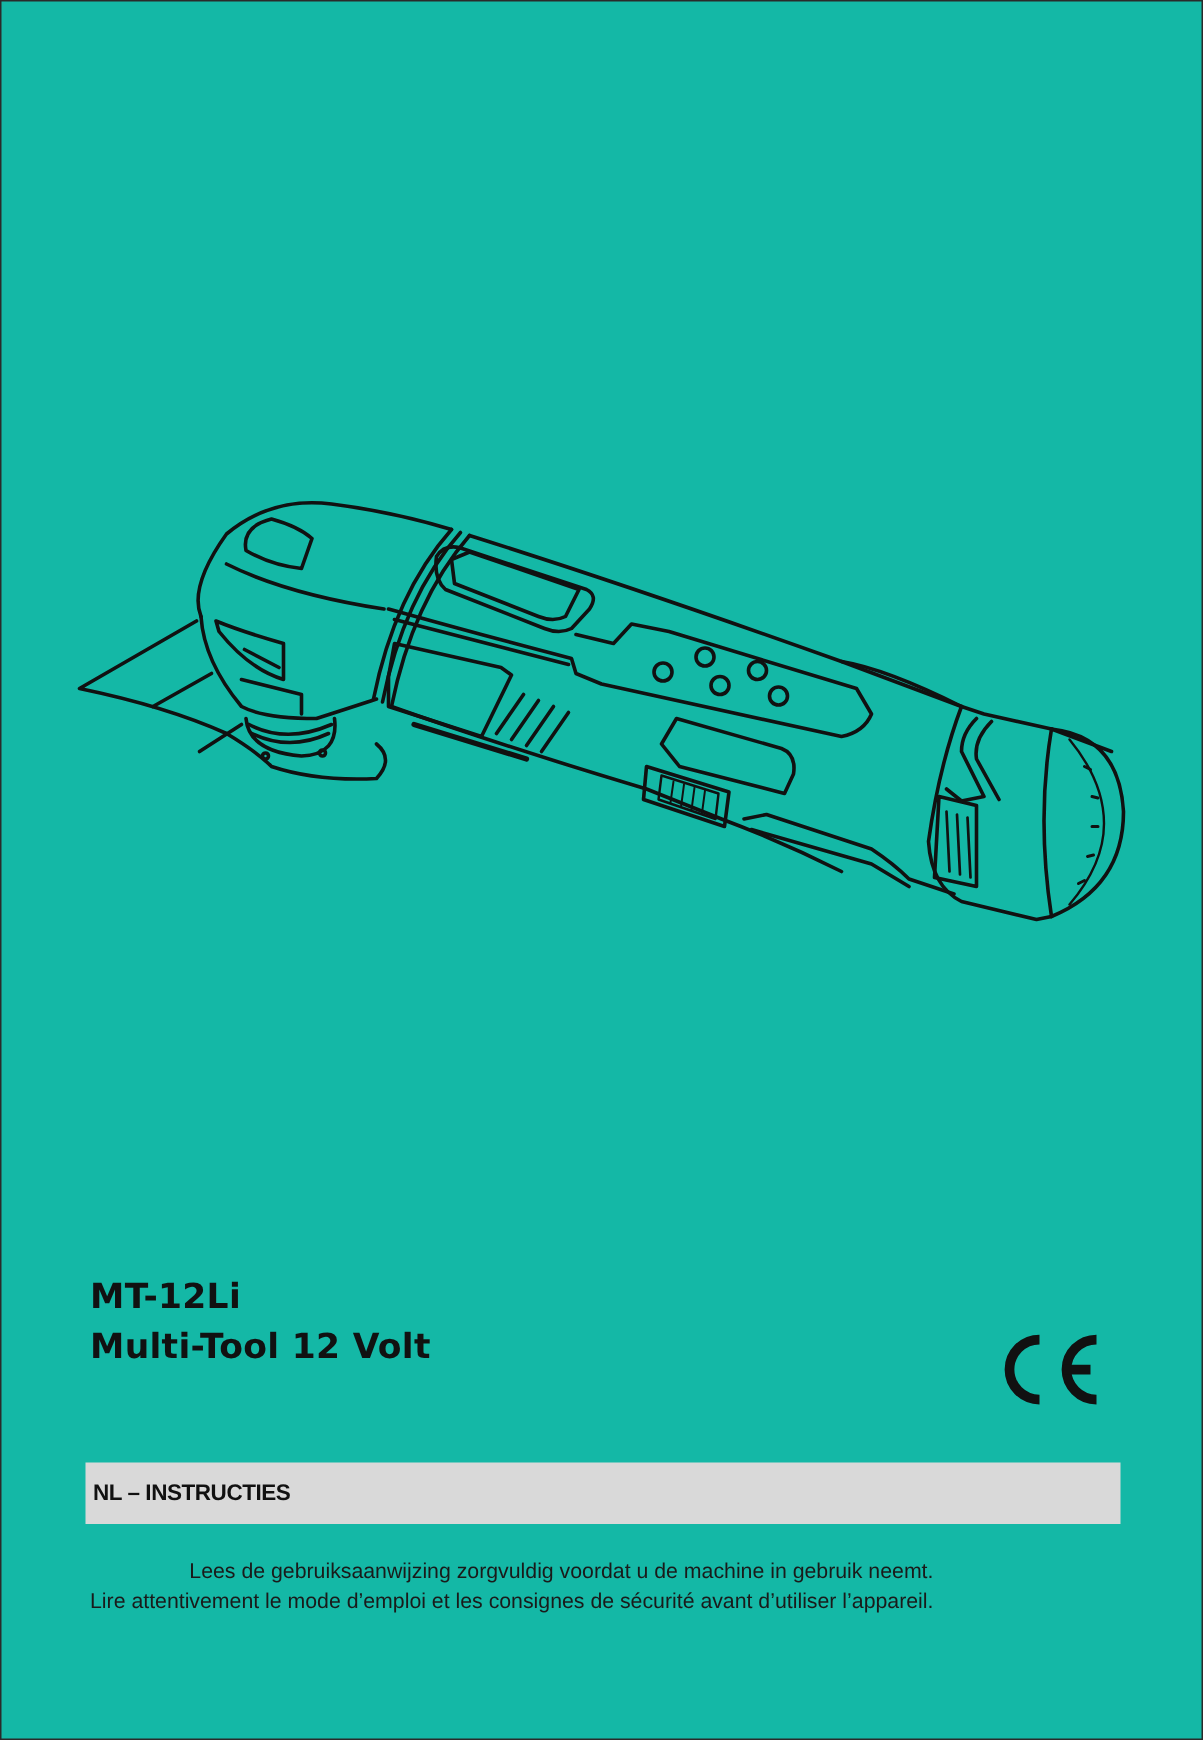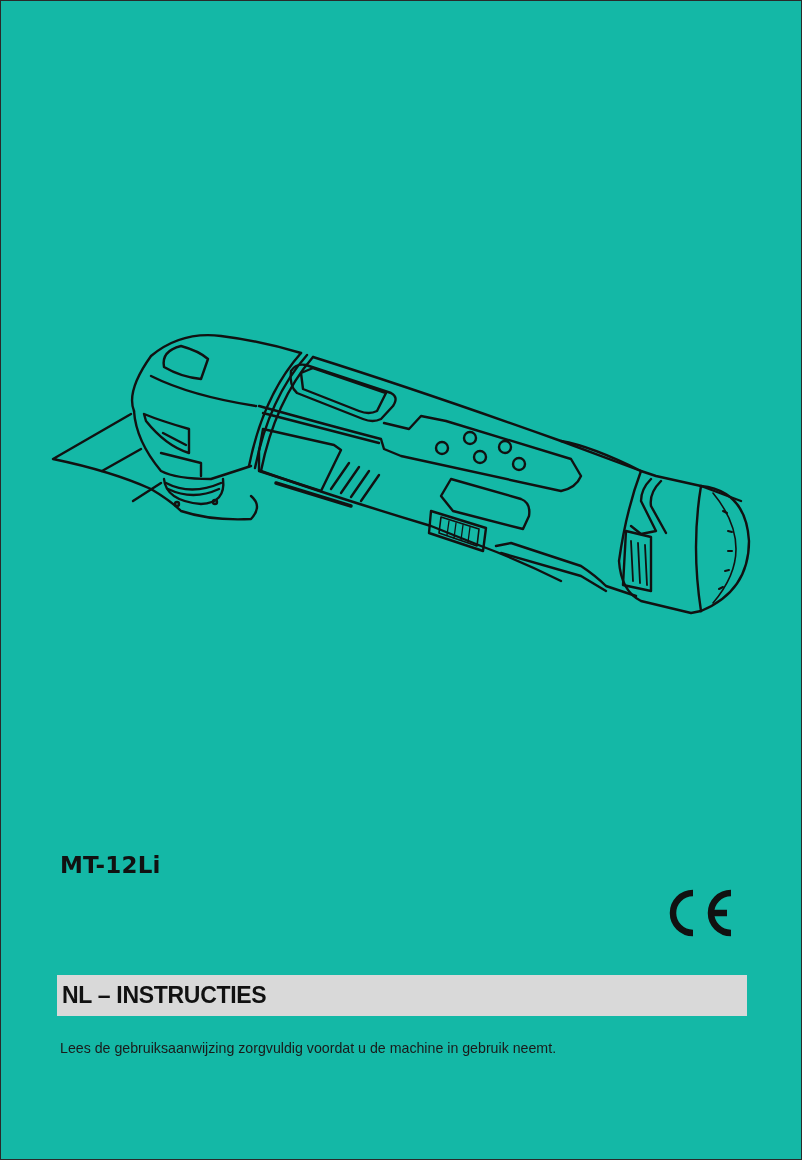--- a/index.html
+++ b/index.html
@@ -55,21 +55,21 @@
     .band {
       position: absolute;
       left: 56px;
       top: 974px;
       width: 690px;
       height: 41px;
       background: #d9d9d9;
       display: flex;
       align-items: center;
       font-weight: bold;
-      font-size: 23px;
+      font-size: 15px;
       font-family: "Liberation Sans", sans-serif;
       transform-origin: left center;
     }
     .band .nl {
       margin-left: 5px;
       white-space: nowrap;
       letter-spacing: -0.3px;
     }
     .band .fr {
       position: absolute;
@@ -159,31 +159,33 @@
 
       <path d="M700 485 Q745 490 748 540 Q748 590 700 610"></path>
       <path d="M700 485 Q690 545 700 610"></path>
       <path d="M712 492 Q735 520 735 548 Q735 575 712 602" stroke-width="1.6"></path>
       <path d="M722 510 L726 512 M727 530 L731 531 M727 550 L731 550 M724 570 L728 569 M718 588 L722 586" stroke-width="2"></path>
     </svg>
   </div>
 
   <div class="titles">
     <div>MT-12Li</div>
+    <div>Multi-Tool 12 Volt</div>
   </div>
 
   <div class="ce-mark">
     <svg viewBox="0 0 72 52" xmlns="http://www.w3.org/2000/svg" fill="none" stroke="#111" stroke-width="6.5">
       <path d="M30 6 A20 20 0 1 0 30 46"></path>
       <path d="M68 6 A20 20 0 1 0 68 46"></path>
       <path d="M46 26 L64 26"></path>
     </svg>
   </div>
 
   <div class="band">
     <span class="nl">NL – INSTRUCTIES</span>
   </div>
 
   <div class="notes">
     <div>Lees de gebruiksaanwijzing zorgvuldig voordat u de machine in gebruik neemt.</div>
+    <div>Lire attentivement le mode d’emploi et les consignes de sécurité avant d’utiliser l’appareil.</div>
   </div>
 
 </div>
 
 </body></html>

